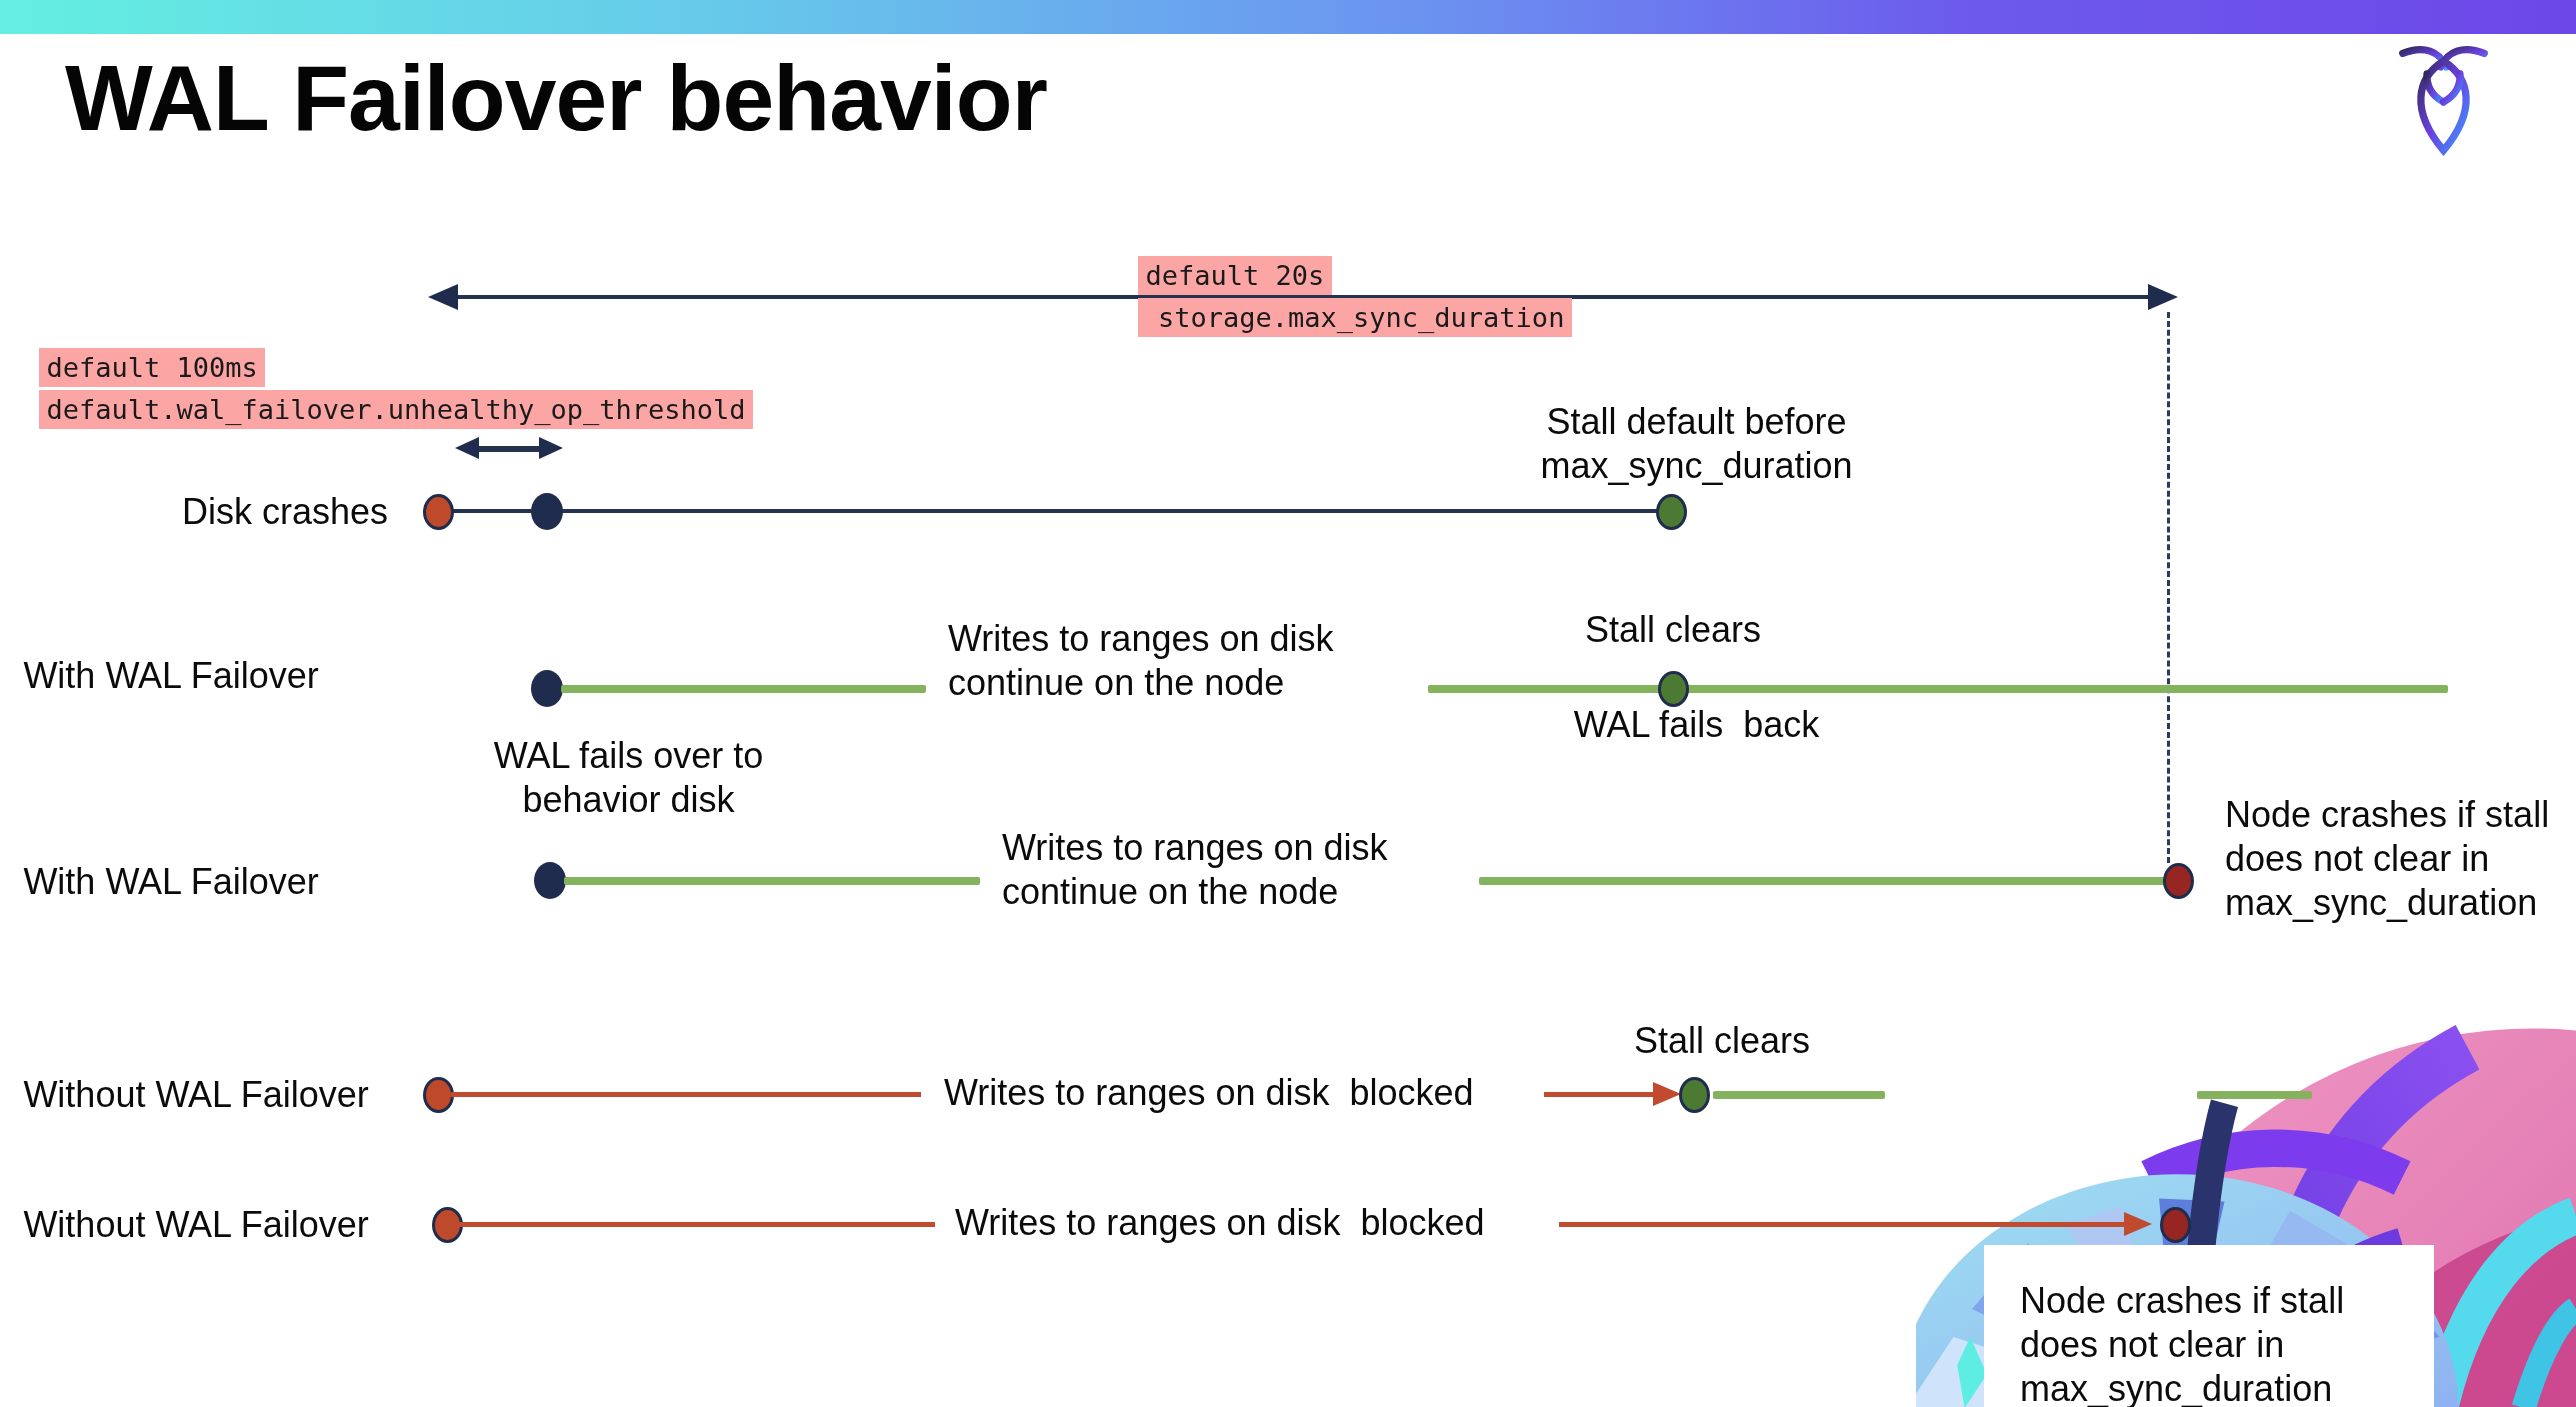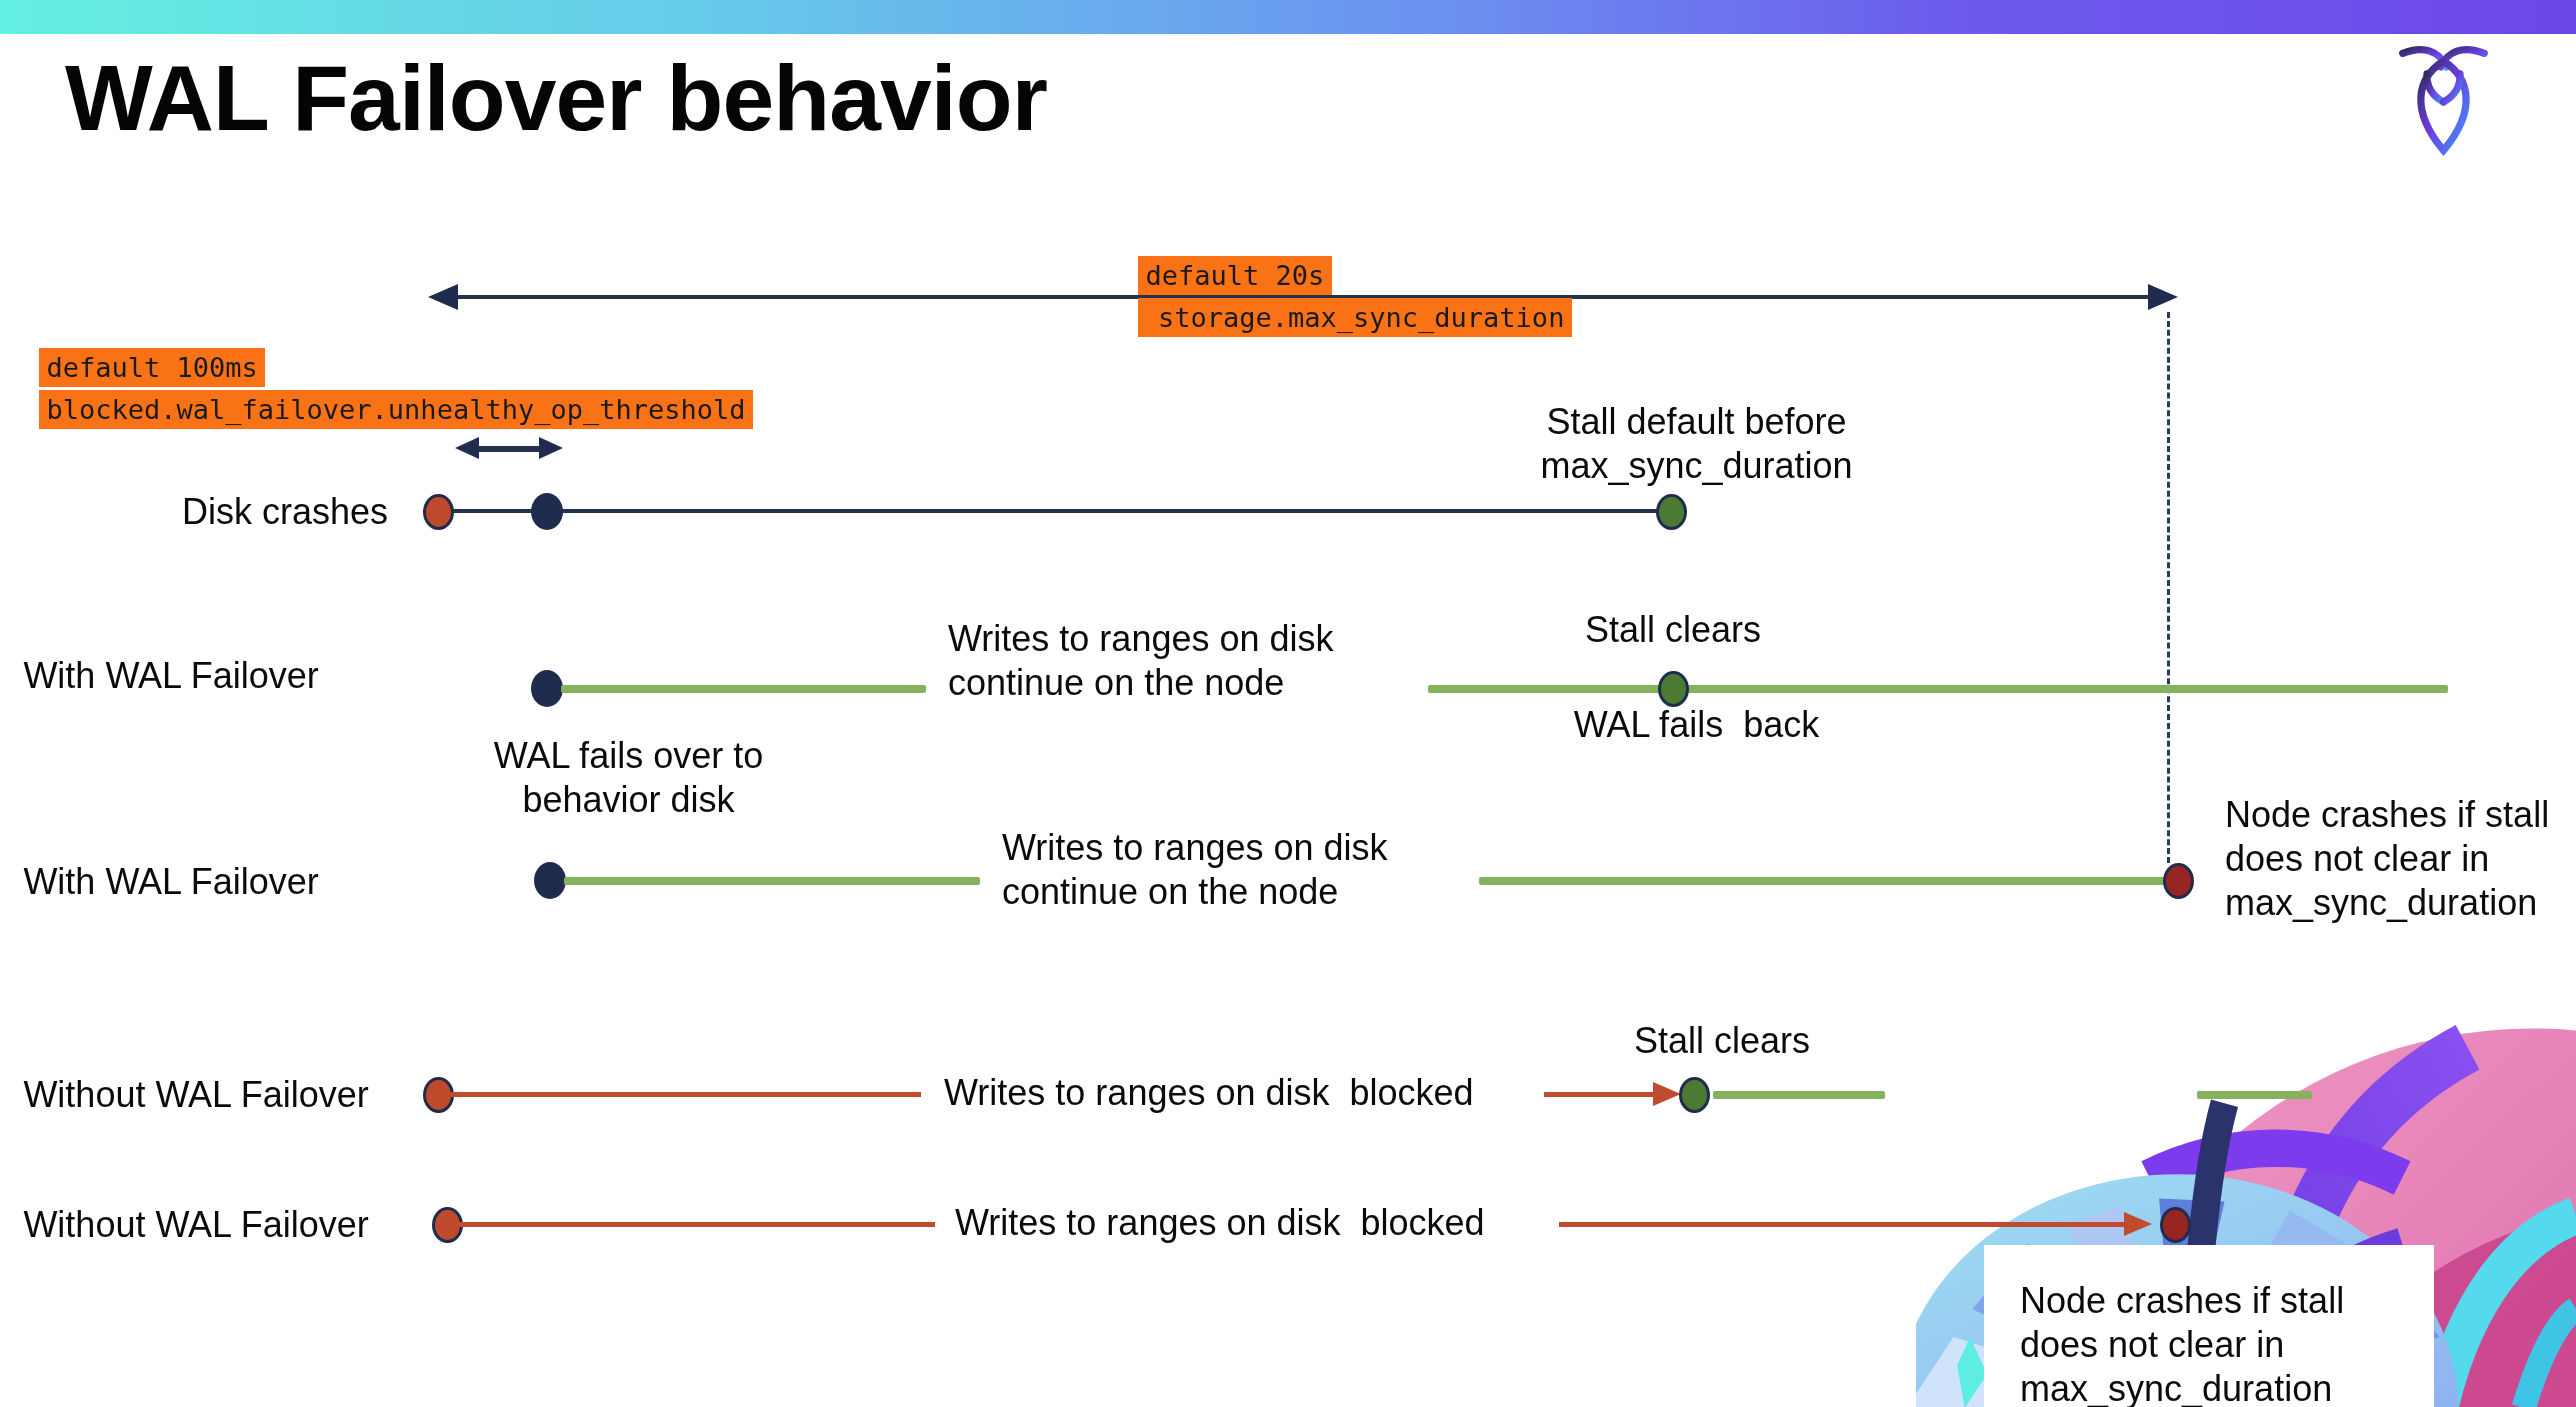--- a/index.html
+++ b/index.html
@@ -9,21 +9,21 @@
   .pre{white-space:pre;}
   
   #artwork{z-index:1;}
   #bottom-bar{z-index:2;}
   #crash-box{z-index:3;}
   #diagram{position:absolute;inset:0;z-index:4;}
   
   .title{font-size:93px;font-weight:800;letter-spacing:-0.9px;color:#050505;}
   
   .mono{font-family:"DejaVu Sans Mono","Liberation Mono",monospace;font-size:27px;line-height:37px;color:#1a1a1a;}
-  .mono span{background:#f97316;padding:0.9px 7.5px;display:inline-block;}
+  .mono span{background:#fca5a5;padding:0.9px 7.5px;display:inline-block;}
   
   .t{font-size:36px;line-height:44px;}
   .ctr{text-align:center;}
   .rgt{text-align:right;}
   
   .hline{position:absolute;height:3.7px;background:#24314F;}
   .gline{position:absolute;height:7.5px;background:#85B25C;border-radius:1.9px;}
   .rline{position:absolute;height:4.7px;background:#C04B2E;}
   .dashline{position:absolute;width:0;border-left:3.7px dashed #2A3B63;}
   
@@ -125,21 +125,21 @@
     <div class="hline" style="left:445px;top:295px;width:1709px;"></div>
     <div class="ah left-navy" style="left:428px;top:284px;"></div>
     <div class="ah right-navy" style="left:2148px;top:284px;"></div>
     <div class="abs mono" style="left:1138px;top:256px;">
       <span class="pre">default 20s</span><br>
       <span class="pre" style="margin-top:3.7px;padding-left:20px;">storage.max_sync_duration</span>
     </div>
 
     <div class="abs mono" style="left:39px;top:348px;">
       <span class="pre">default 100ms</span><br>
-      <span class="pre" style="margin-top:3.7px;">blocked.wal_failover.unhealthy_op_threshold</span>
+      <span class="pre" style="margin-top:3.7px;">default.wal_failover.unhealthy_op_threshold</span>
     </div>
     <div class="hline" style="left:472px;top:446px;width:75px;height:5.6px;"></div>
     <div class="ah left-navy-sm" style="left:455px;top:437px;"></div>
     <div class="ah right-navy-sm" style="left:539px;top:437px;"></div>
 
     <div class="dashline" style="left:2167px;top:312px;height:551px;"></div>
 
     <div class="abs t rgt" style="left:122px;top:490px;width:266px;">Disk crashes</div>
     <div class="hline" style="left:438px;top:509px;width:1233px;height:3.7px;"></div>
     <div class="dot red" style="left:423px;top:494px;"></div>

